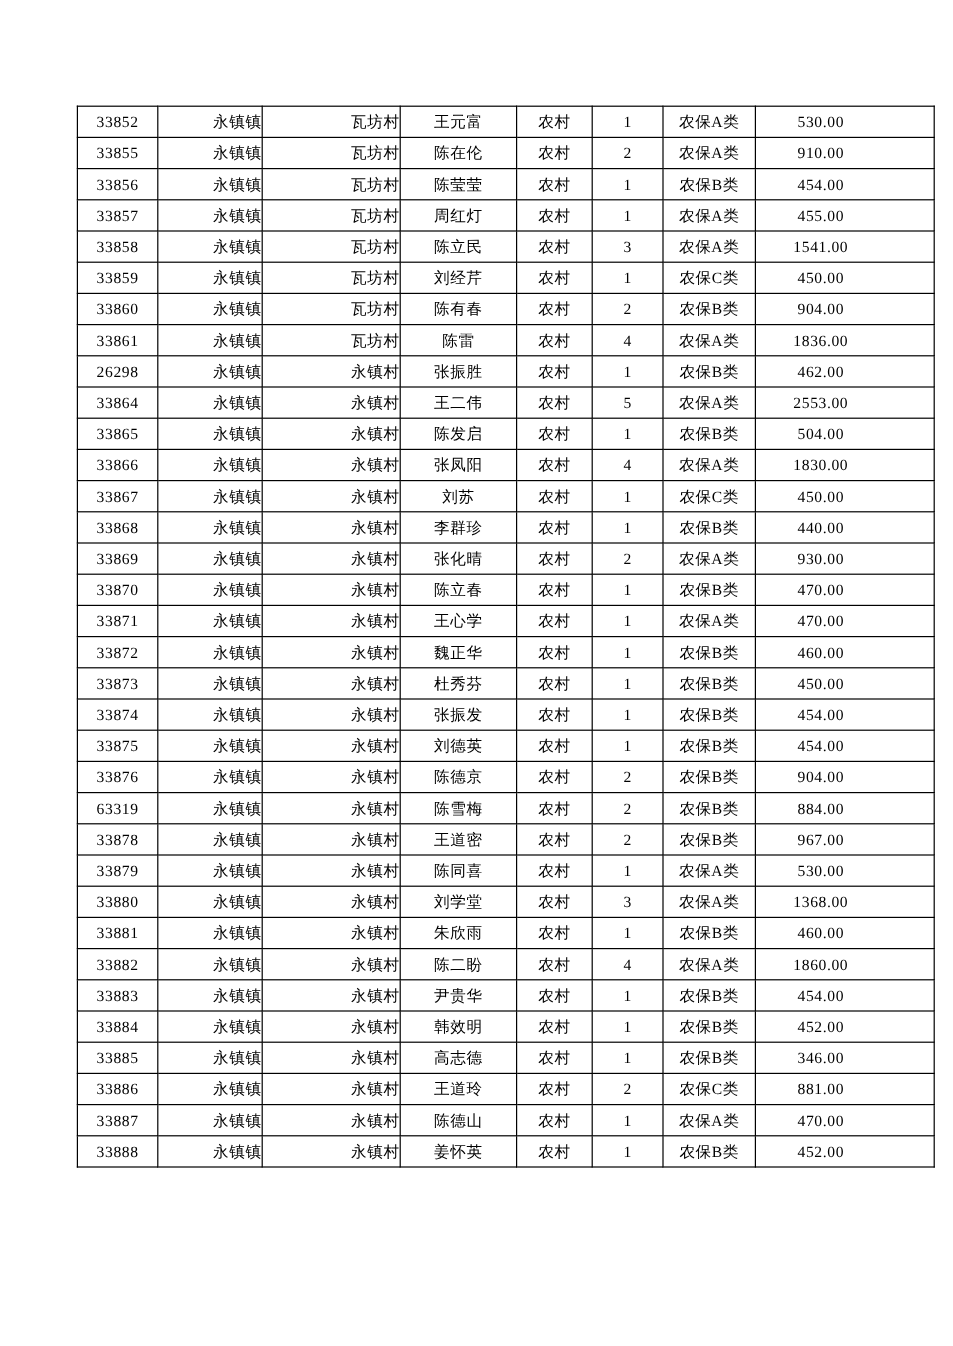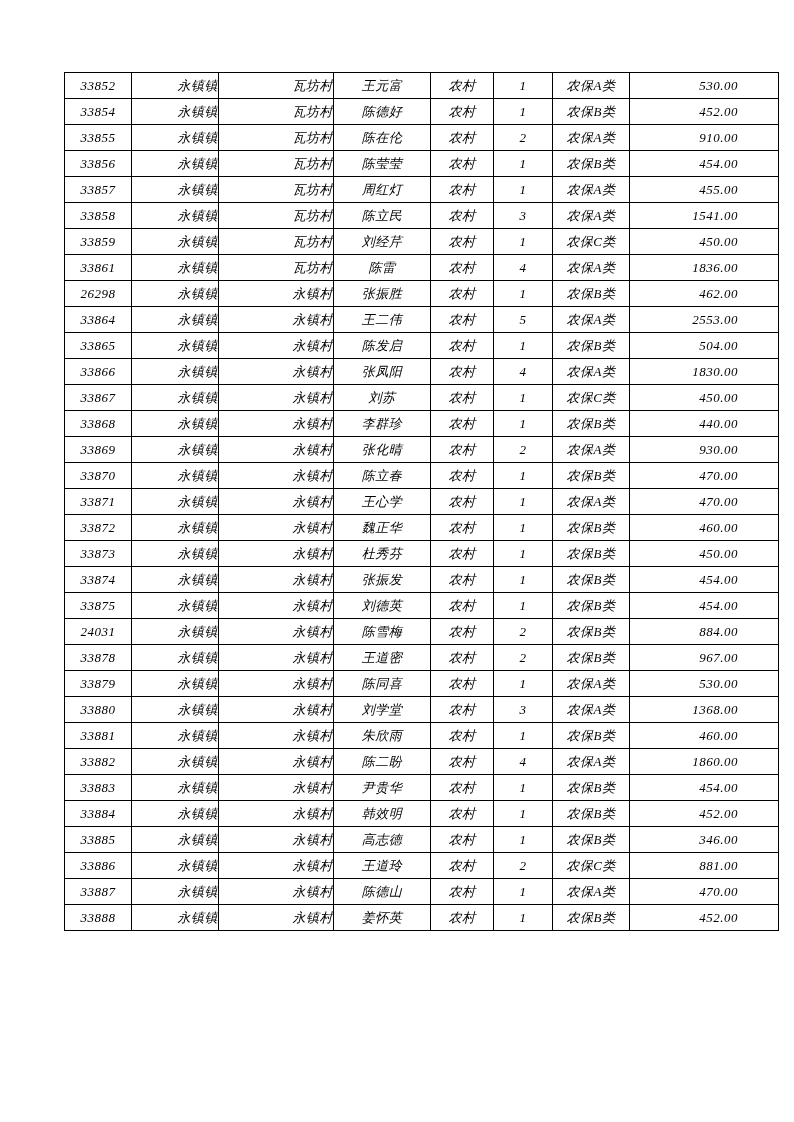--- a/index.html
+++ b/index.html
@@ -12,25 +12,24 @@
     width: 794px;
     height: 1122px;
     background: #ffffff;
     overflow: hidden;
     font-family: "Liberation Serif", "DejaVu Serif", serif;
     color: #000000;
   }
   table.data-table {
     position: absolute;
     left: 64px;
-    top: 72px;
+    top: 88px;
     width: 666px;
     border-collapse: collapse;
     table-layout: fixed;
-    font-style: italic;
   }
   table.data-table td {
     border: 1px solid #000000;
     height: 25px;
     padding: 0;
     font-size: 13px;
     text-align: center;
     vertical-align: middle;
     white-space: nowrap;
     overflow: hidden;
@@ -39,51 +38,40 @@
   
   table.data-table td:nth-child(1) { width: 66px; }
   table.data-table td:nth-child(2) { width: 86px; text-align: right; }
   table.data-table td:nth-child(3) { width: 114px; text-align: right; }
   table.data-table td:nth-child(4) { width: 96px; }
   table.data-table td:nth-child(5) { width: 62px; }
   table.data-table td:nth-child(6) { width: 58px; }
   table.data-table td:nth-child(7) { width: 76px; }
   table.data-table td:nth-child(8) { width: 108px; }
   table.data-table td.amt {
-    text-align: right;
     padding-right: 40px;
   }
 </style>
 </head>
 <body>
 
 <div class="page">
   <table class="data-table">
     <tbody>
         <tr>
           <td>33852</td>
           <td>永镇镇</td>
           <td>瓦坊村</td>
           <td>王元富</td>
           <td>农村</td>
           <td>1</td>
           <td>农保A类</td>
           <td class="amt">530.00</td>
         </tr>
         <tr>
-          <td>33854</td>
-          <td>永镇镇</td>
-          <td>瓦坊村</td>
-          <td>陈德好</td>
-          <td>农村</td>
-          <td>1</td>
-          <td>农保B类</td>
-          <td class="amt">452.00</td>
-        </tr>
-        <tr>
           <td>33855</td>
           <td>永镇镇</td>
           <td>瓦坊村</td>
           <td>陈在伦</td>
           <td>农村</td>
           <td>2</td>
           <td>农保A类</td>
           <td class="amt">910.00</td>
         </tr>
         <tr>
@@ -120,20 +108,30 @@
           <td>33859</td>
           <td>永镇镇</td>
           <td>瓦坊村</td>
           <td>刘经芹</td>
           <td>农村</td>
           <td>1</td>
           <td>农保C类</td>
           <td class="amt">450.00</td>
         </tr>
         <tr>
+          <td>33860</td>
+          <td>永镇镇</td>
+          <td>瓦坊村</td>
+          <td>陈有春</td>
+          <td>农村</td>
+          <td>2</td>
+          <td>农保B类</td>
+          <td class="amt">904.00</td>
+        </tr>
+        <tr>
           <td>33861</td>
           <td>永镇镇</td>
           <td>瓦坊村</td>
           <td>陈雷</td>
           <td>农村</td>
           <td>4</td>
           <td>农保A类</td>
           <td class="amt">1836.00</td>
         </tr>
         <tr>
@@ -260,21 +258,31 @@
           <td>33875</td>
           <td>永镇镇</td>
           <td>永镇村</td>
           <td>刘德英</td>
           <td>农村</td>
           <td>1</td>
           <td>农保B类</td>
           <td class="amt">454.00</td>
         </tr>
         <tr>
-          <td>24031</td>
+          <td>33876</td>
+          <td>永镇镇</td>
+          <td>永镇村</td>
+          <td>陈德京</td>
+          <td>农村</td>
+          <td>2</td>
+          <td>农保B类</td>
+          <td class="amt">904.00</td>
+        </tr>
+        <tr>
+          <td>63319</td>
           <td>永镇镇</td>
           <td>永镇村</td>
           <td>陈雪梅</td>
           <td>农村</td>
           <td>2</td>
           <td>农保B类</td>
           <td class="amt">884.00</td>
         </tr>
         <tr>
           <td>33878</td>

